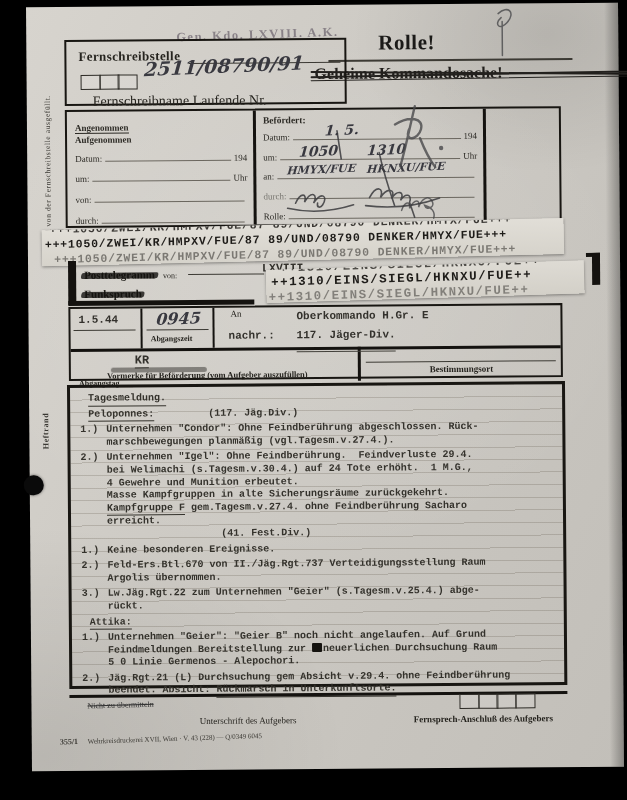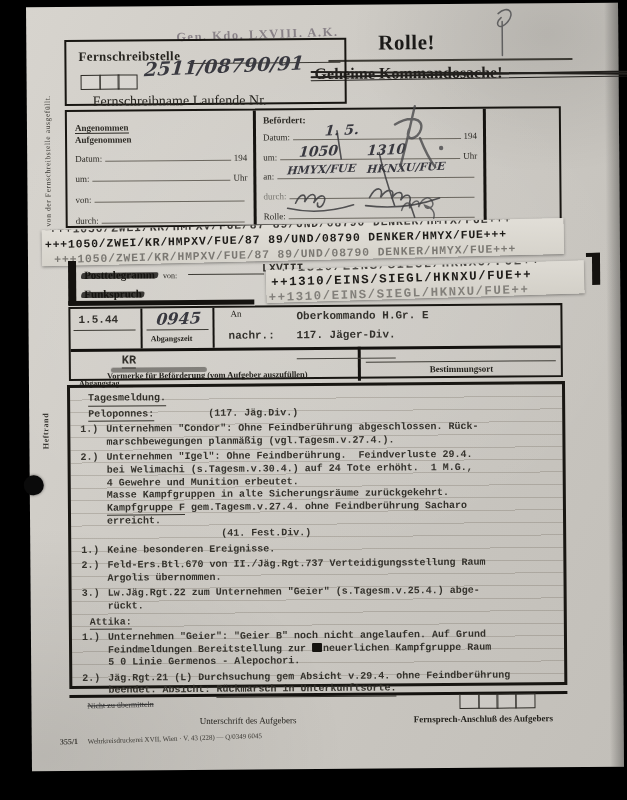--- a/index.html
+++ b/index.html
@@ -198,23 +198,23 @@
     <div class="abs rule" style="left:3px; top:21px; width:62px; height:1px;"></div>
     <div class="abs serif" style="left:8px; top:26px; font-size:8px; font-weight:bold;margin-top:44px;">Abgangstag</div>
 
     <div class="abs hand" style="left:86px; top:1px; font-size:16px;">0945</div>
     <div class="abs rule" style="left:76px; top:21px; width:62px; height:1px;"></div>
     <div class="abs serif" style="left:80px; top:26px; font-size:8px; font-weight:bold;">Abgangszeit</div>
 
     <div class="abs serif" style="left:160px; top:1px; font-size:9px;">An</div>
     <div class="abs mono" style="left:226px; top:3px; font-size:11px;">Oberkommando H.Gr. E</div>
     <div class="abs mono" style="left:158px; top:22px; font-size:11px;">nachr.:</div>
-    <div class="abs mono" style="left:226px; top:22px; font-size:11px; border-bottom:1px solid #44423c; padding-bottom:17px;">117. Jäger-Div.</div>
-
-    <div class="abs mono" style="left:51px; top:45px; font-size:12px; border-bottom:1.4px solid #33312c;">KR</div>
+    <div class="abs mono" style="left:226px; top:22px; font-size:11px; border-bottom:1px solid #44423c; padding-bottom:10px;">117. Jäger-Div.</div>
+
+    <div class="abs mono" style="left:64px; top:45px; font-size:12px; border-bottom:1.4px solid #33312c;">KR</div>
     <div class="abs" style="left:40px; top:59px; width:96px; height:5px; background:rgba(50,48,44,.5); filter:blur(.6px); border-radius:3px;"></div>
     <div class="abs serif" style="left:36px; top:62px; font-size:8.5px; font-weight:bold;">Vormerke für Beförderung (vom Aufgeber auszufüllen)</div>
 
     <div class="abs rule" style="left:295px; top:55px; width:190px; height:1.4px;"></div>
     <div class="abs serif" style="left:287px; top:58px; width:207px; text-align:center; font-size:9px; font-weight:bold;">Bestimmungsort</div>
   </div>
 
   <div class="abs box bodytext" style="left:38px; top:378px; width:498px; height:304px; border-width:3px;
        background-image:repeating-linear-gradient(to bottom, transparent 0px, transparent 11.6px, rgba(70,60,45,.20) 11.6px, rgba(70,60,45,.20) 12.6px);">
     <div style="padding:5px 6px 0 10px;">
@@ -276,21 +276,21 @@
       <div class="bline ind" style="margin-top:3px;">
         <span class="btxt u" style="font-weight:bold;">Attika:</span>
       </div>
       <div class="bline" style="margin-top:2px;">
         <span class="bnum">1.)</span>
         <span class="btxt">Unternehmen "Geier": "Geier B" noch nicht angelaufen. Auf Grund</span>
       </div>
       <div class="bline cont">
         <span class="btxt">Feindmeldungen Bereitstellung zur </span>
           <span class="blot"></span>
-          <span class="btxt">neuerlichen Kampfgruppe Raum</span>
+          <span class="btxt">neuerlichen Durchsuchung Raum</span>
       </div>
       <div class="bline cont">
         <span class="btxt">5 0 Linie Germenos - Alepochori.</span>
       </div>
       <div class="bline" style="margin-top:3px;">
         <span class="bnum">2.)</span>
         <span class="btxt">Jäg.Rgt.21 (L) Durchsuchung gem Absicht v.29.4. ohne Feindberührung</span>
       </div>
       <div class="bline cont">
         <span class="btxt">beendet. Absicht: </span>

